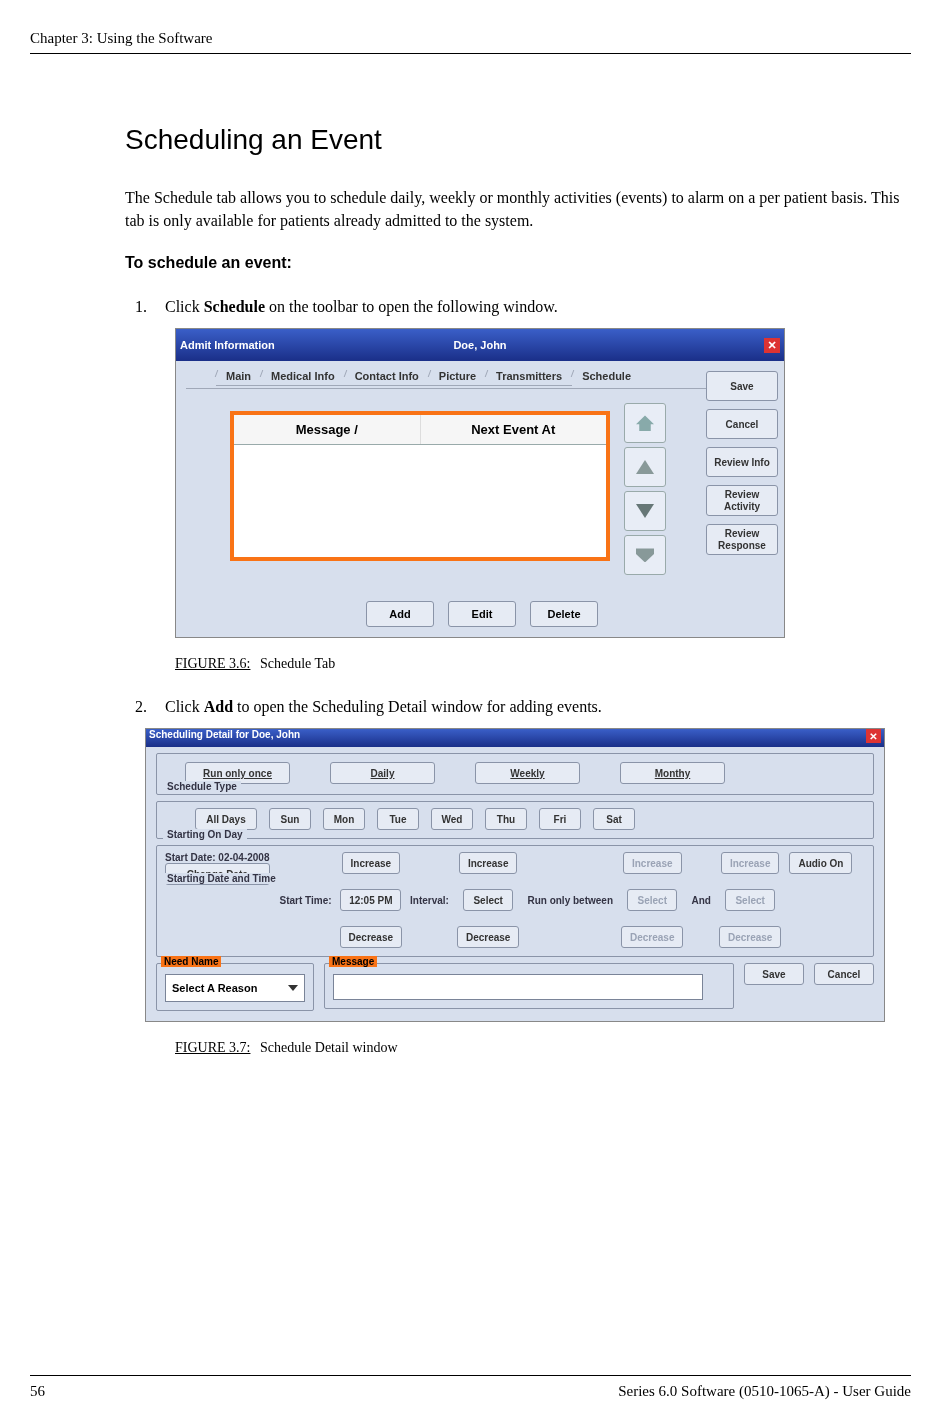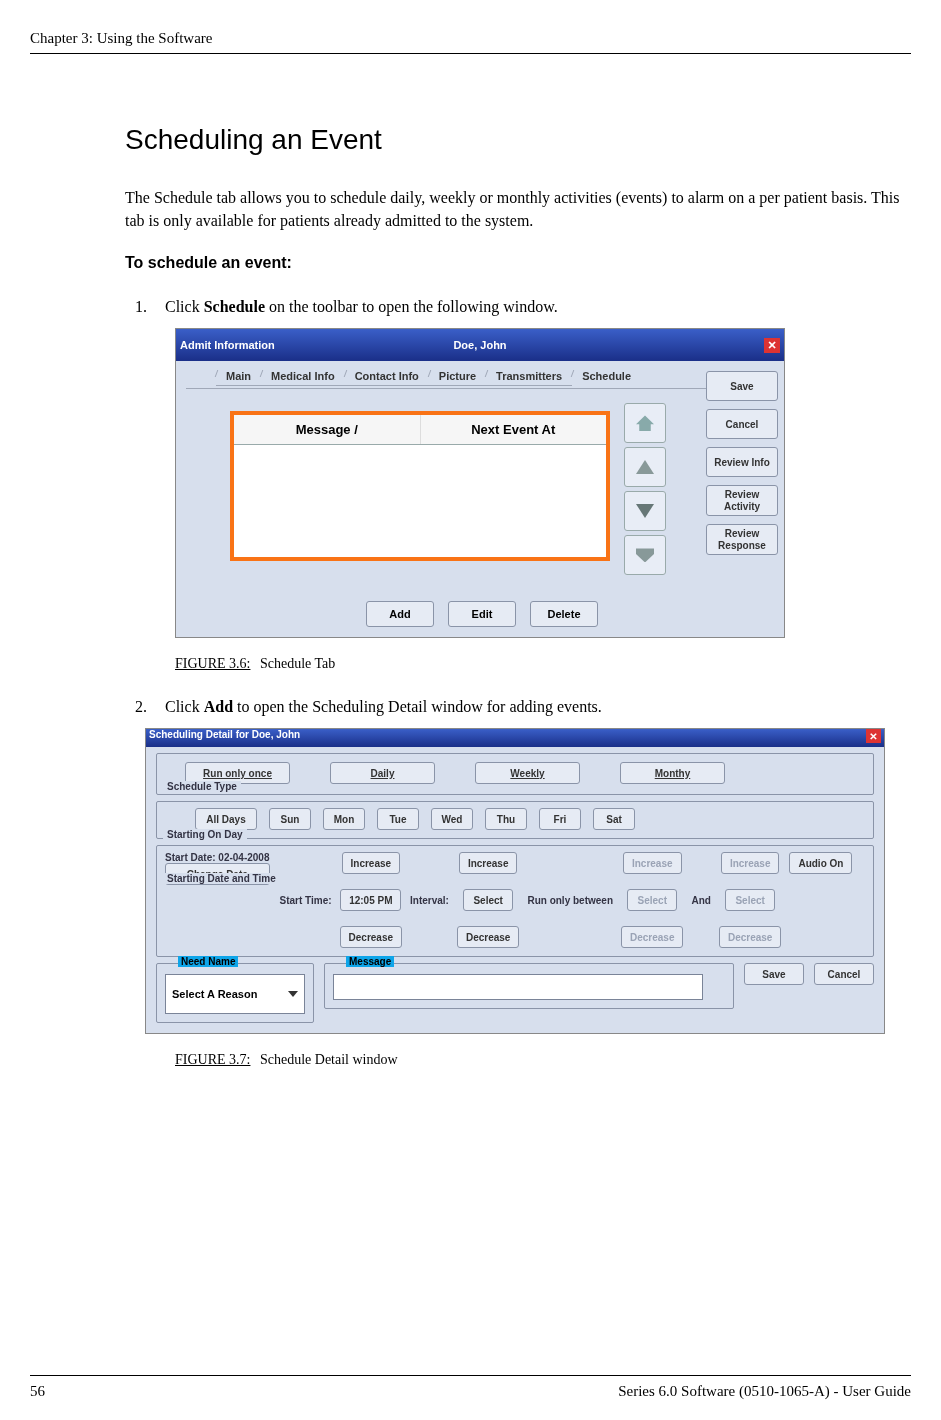--- a/index.html
+++ b/index.html
@@ -271,23 +271,23 @@
   .start-section { display:flex; gap:10px; align-items:flex-start; }
   .start-left {
     display:flex; flex-direction:column; 
     font-weight:bold;color:#334;
   }
   .spinner-col { display:flex; flex-direction:column; gap:15px; align-items:center; }
   .spinner-label { font-weight:bold;color:#334; align-self:center; }
   .runonly { font-weight:bold;color:#334; font-size:10px; line-height:1.1; }
   .need-row { display:flex; gap:10px; align-items:flex-start; }
   .need-group { border:1px solid #8a94a8; border-radius:2px; padding:10px 8px 8px; position:relative; }
-  .need-group .legend2 { position:absolute; top:-8px; left:21px; background:#0ea5e9; padding:0 3px; font-weight:bold; font-size:10px;}
+  .need-group .legend2 { position:absolute; top:-8px; left:4px; background:#f97316; padding:0 3px; font-weight:bold; font-size:10px;}
   .select-box {
-    background:#fff;border:1px solid #7a8498;height:40px;width:140px;
+    background:#fff;border:1px solid #7a8498;height:28px;width:140px;
     display:flex;align-items:center;padding:0 6px;font-weight:bold;font-size:11px;
     justify-content:space-between;
   }
   .select-box .caret { width:0;height:0;border-left:5px solid transparent;border-right:5px solid transparent;border-top:6px solid #333;}
   .msg-box {
     background:#fff;border:1px solid #7a8498;height:26px;width:370px;
   }
   .footer-rule {
     border-top:1px solid #000;
     position:absolute;

